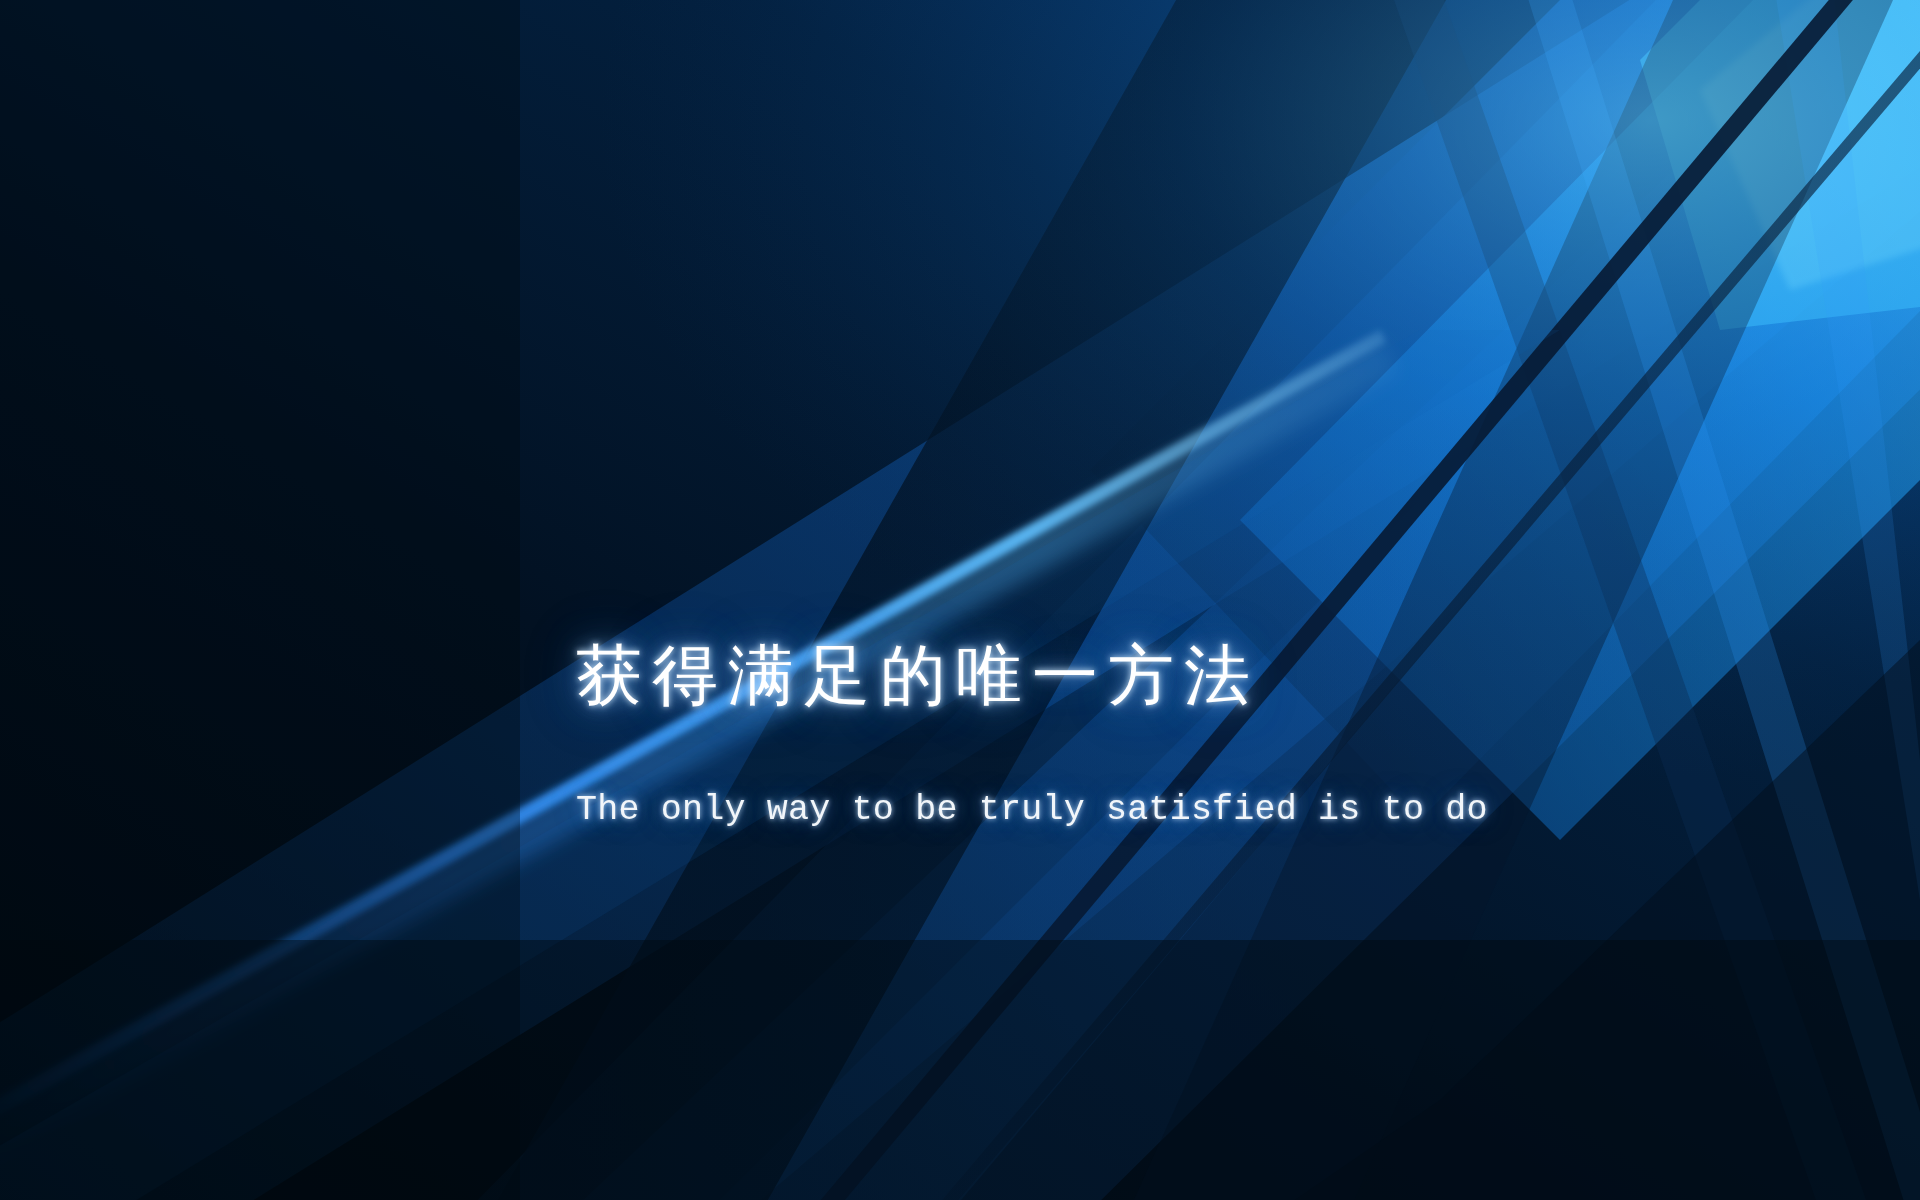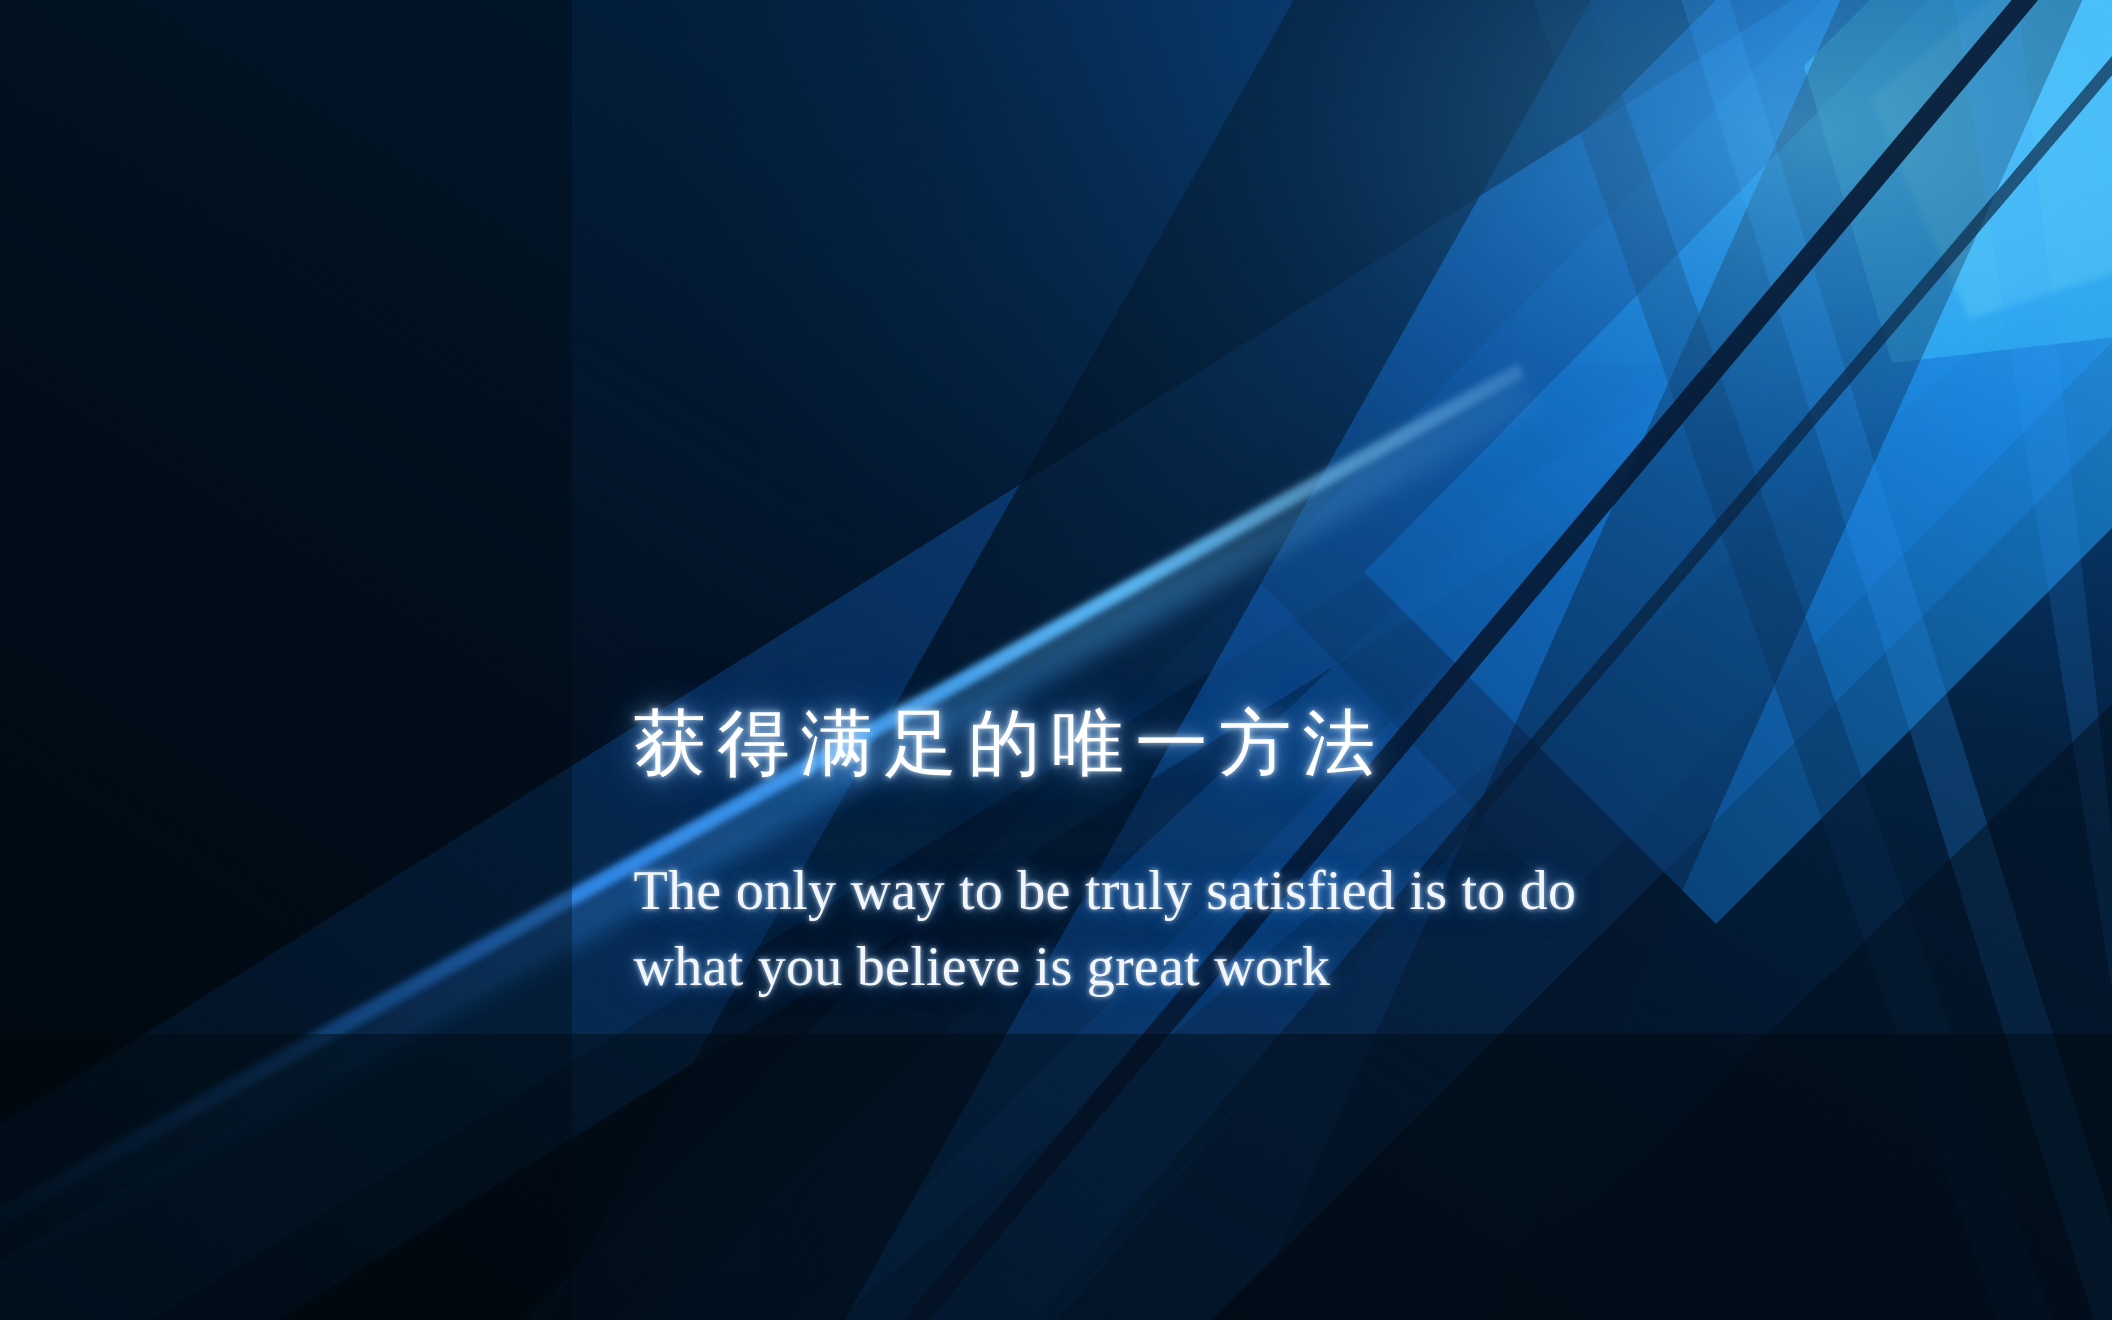--- a/index.html
+++ b/index.html
@@ -46,22 +46,22 @@
        0 0 16px rgba(150,200,255,0.75),
        0 0 34px rgba(90,160,240,0.55),
        0 0 60px rgba(50,120,220,0.35);
   }
 
   .en-block {
     margin-top: 52px;
   }
   .en-line {
     color: #f2f6fa;
-    font-family: Liberation Serif, serif;
-    font-size: 51px;
+    font-family: Liberation Mono, monospace;
+    font-size: 35px;
     line-height: 69px;
     letter-spacing: 0.2px;
     font-weight: 300;
     white-space: nowrap;
     text-shadow:
        0 0 5px rgba(200,228,255,0.85),
        0 0 14px rgba(130,185,255,0.6),
        0 0 32px rgba(60,130,225,0.35);
   }
 </style>
@@ -182,18 +182,17 @@
   </svg>
 
   <div id="quote-block">
 
     <div class="zh-block">
       <div class="zh-line">获得满足的唯一方法</div>
     </div>
 
     <div class="en-block">
       <div class="en-line">The only way to be truly satisfied is to do</div>
-      <div class="en-line">what you believe is great work</div>
     </div>
 
   </div>
 
 </div>
 
 </body></html>

